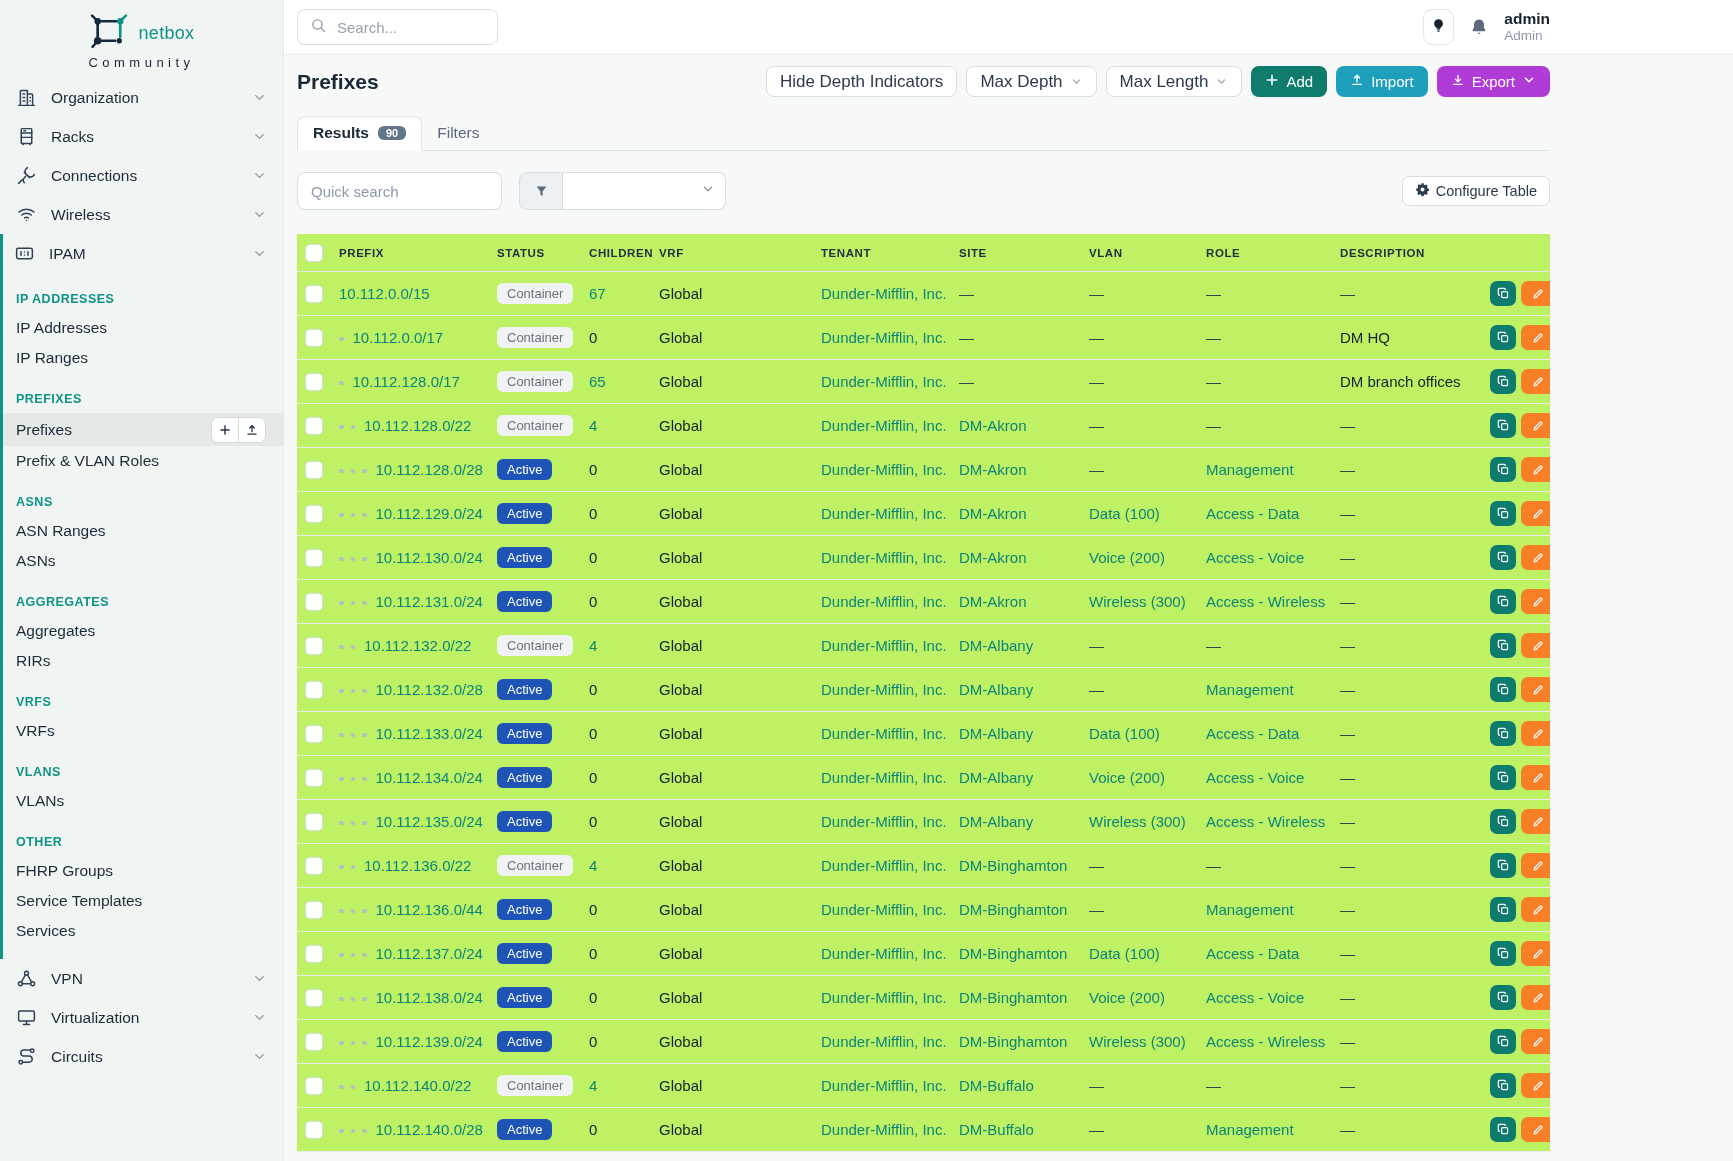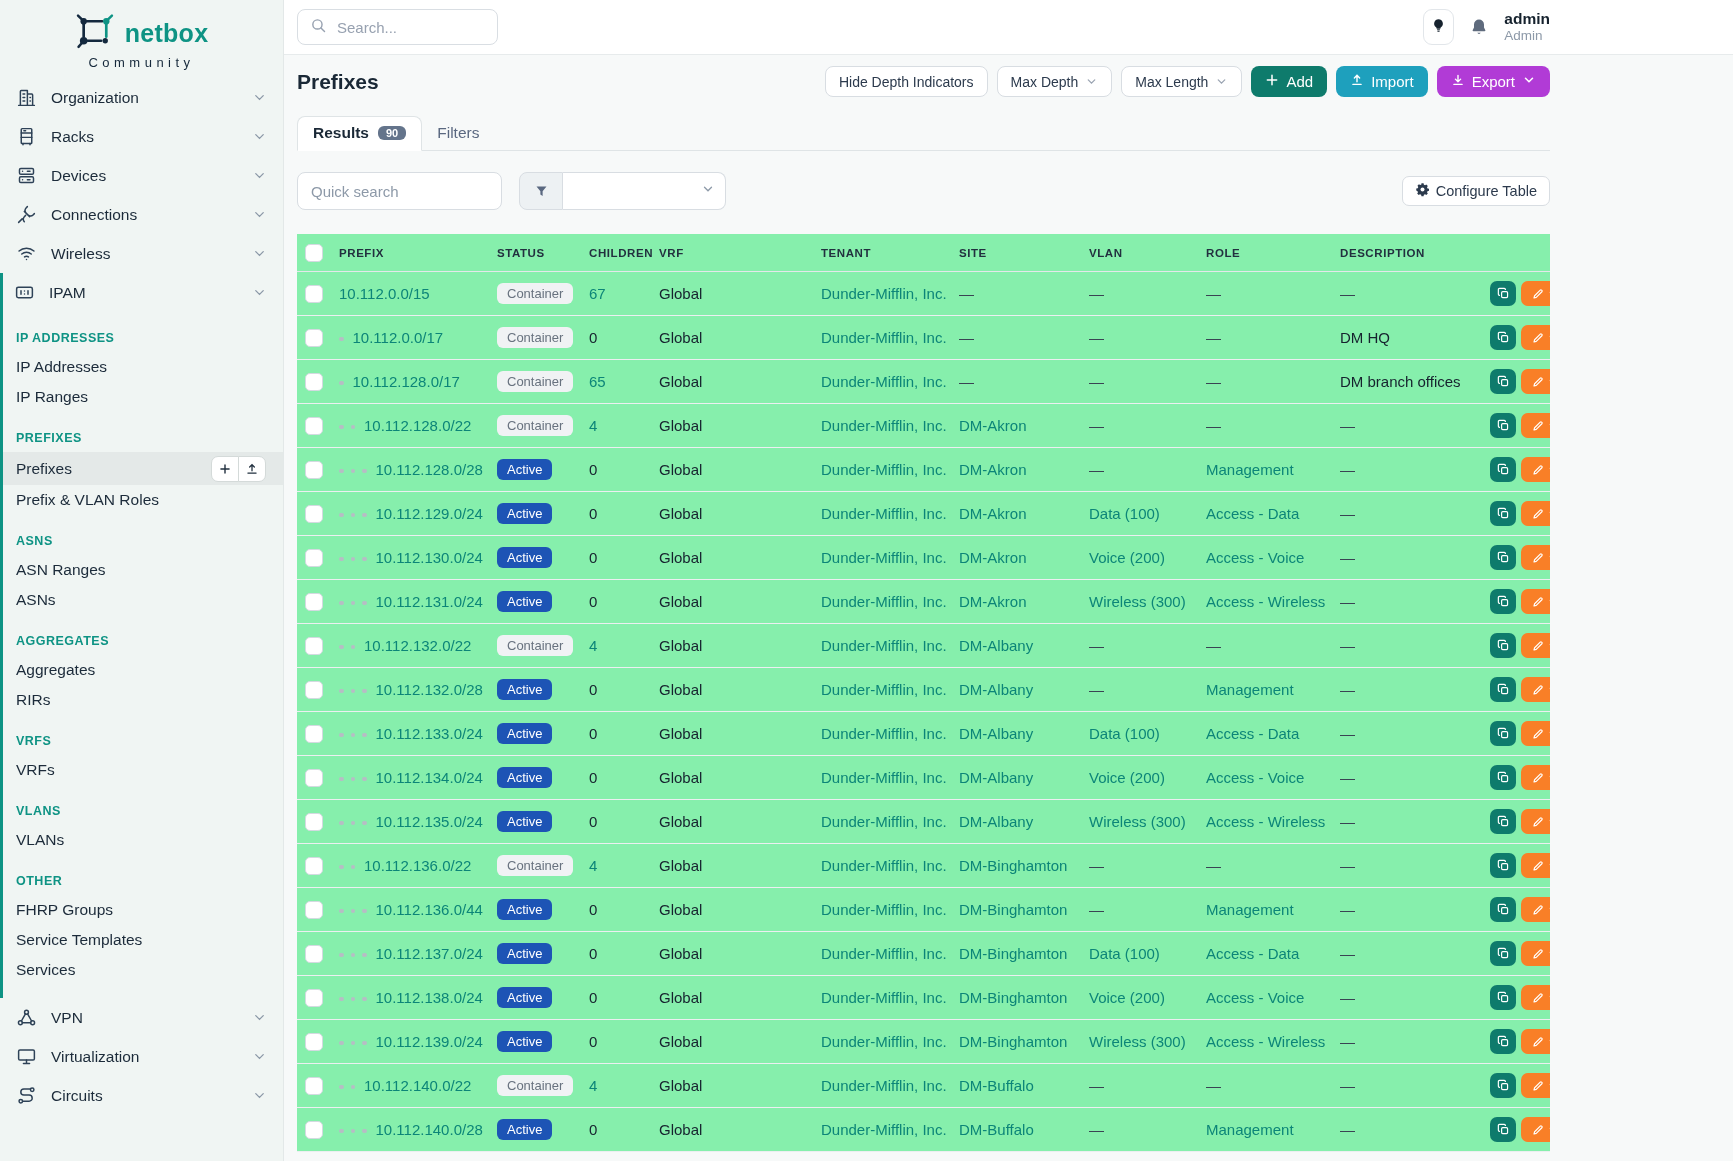--- a/index.html
+++ b/index.html
@@ -7,21 +7,21 @@
   :root{
     --teal:#0c8578; --brand:#0e9384; --blue:#1d54b5; --add:#0e7b6c; --import:#1ea0bd;
     --export:#b13bd6; --edit:#f97f27; --border:#d8dde2; --ink:#1c2b3a; --muted:#8d99a8;
   }
   .app{ display:flex; width:1733px; height:1161px; }
 
   
   .sidebar{ width:284px; min-width:284px; background:#f0f5f3; border-right:1px solid #e3e8e8; overflow:hidden; }
   .brand{ padding:13px 0 8px; text-align:center; }
   .brand-row{ display:flex; align-items:center; justify-content:center; gap:8px; }
-  .brand-name{ font-size:25px; font-weight:700; color:var(--brand); letter-spacing:.3px; }
+  .brand-name{ font-size:18px; font-weight:400; color:var(--brand); letter-spacing:.3px; }
   .brand-sub{ font-size:13px; letter-spacing:4.5px; color:#16293b; margin-top:1px; font-weight:500; }
   .nav-item{ display:flex; align-items:center; gap:14px; padding:0 16px; height:39px; font-size:15.5px; color:#1c2b3a; cursor:pointer; text-decoration:none; }
   .nav-icon{ width:21px; height:21px; color:#2e4257; display:flex; align-items:center; }
   .nav-icon svg{ width:21px; height:21px; }
   .nav-chev{ margin-left:auto; color:#8a97a6; display:flex; }
   .nav-chev svg{ width:15px; height:15px; }
   .ipam-block{ border-left:3px solid var(--brand); padding-bottom:13px; }
   .ipam-block .nav-item{ padding-left:11px; }
   .side-section{ margin-top:13px; }
   .side-header{ padding:0 13px; height:27px; line-height:27px; font-size:12.5px; font-weight:700; color:var(--brand); letter-spacing:.5px; }
@@ -48,21 +48,21 @@
   .bell{ color:#5f6b7d; display:flex; cursor:pointer; }
   .bell svg{ width:20px; height:20px; }
   .user{ line-height:1.15; cursor:pointer; }
   .user-name{ font-size:15.5px; font-weight:700; color:#16222e; }
   .user-role{ font-size:13.5px; color:#8d99a8; }
 
   .main{ flex:1; overflow:hidden; padding-top:11px; }
   .page-head{ display:flex; align-items:center; }
   .page-title{ font-size:21px; font-weight:700; color:#1a2836; }
   .page-actions{ margin-left:auto; display:flex; gap:9px; align-items:center; }
-  .btn{ display:inline-flex; align-items:center; gap:7px; height:31px; padding:0 13px; border-radius:8px; font-size:14px; font-family:inherit; cursor:pointer; border:1px solid transparent; }
+  .btn{ display:inline-flex; align-items:center; gap:7px; height:31px; padding:0 13px; border-radius:8px; font-size:17px; font-family:inherit; cursor:pointer; border:1px solid transparent; }
   .btn-outline{ background:#fff; border-color:#d8dde2; color:#2c3a4d; }
   .btn-outline .chev{ color:#9aa4b2; display:flex; }
   .chev svg{ width:13px; height:13px; }
   .btn-solid{ color:#fff; font-weight:500; font-size:15px; }
   .btn-add{ background:var(--add); }
   .btn-import{ background:var(--import); }
   .btn-export{ background:var(--export); }
   .btn-solid svg{ width:14px; height:14px; }
 
   .tabs{ display:flex; margin-top:19px; border-bottom:1px solid #dfe4e6; align-items:flex-end; }
@@ -74,21 +74,21 @@
   .quick-search{ width:205px; height:38px; border:1px solid #d8dde2; border-radius:8px; padding:0 13px; font-size:15px; font-family:inherit; outline:none; color:#1c2b3a; background:#fff; }
   .quick-search::placeholder{ color:#8d99a8; }
   .filter-group{ display:flex; margin-left:17px; height:38px; }
   .filter-addon{ width:44px; background:#edf1f3; border:1px solid #d8dde2; border-radius:8px 0 0 8px; display:flex; align-items:center; justify-content:center; color:#5a6880; }
   .filter-addon svg{ width:15px; height:15px; }
   .filter-select{ width:163px; background:#fff; border:1px solid #d8dde2; border-left:none; border-radius:0 8px 8px 0; display:flex; align-items:center; justify-content:flex-end; padding:0 10px; color:#8d99a8; cursor:pointer; }
   .filter-select svg{ width:14px; height:14px; }
   .btn-configure{ margin-left:auto; height:30px; font-size:14.5px; gap:6px; padding:0 12px; border-radius:7px; }
   .btn-configure svg{ width:15px; height:15px; }
 
-  .table-card{ margin-top:24px; background:#86efac; }
+  .table-card{ margin-top:24px; background:#bef264; }
   table{ width:100%; border-collapse:collapse; table-layout:fixed; }
   thead th{ font-size:11.5px; font-weight:700; letter-spacing:.05em; color:#22303f; text-align:left; padding:10px 8px 9px; border-bottom:1px solid #e4e8ea; }
   tbody td{ padding:0 8px; height:44px; border-bottom:1px solid #eceff1; font-size:15px; white-space:nowrap; overflow:hidden; }
   a.lnk{ color:var(--teal); text-decoration:none; cursor:pointer; }
   .dots{ display:inline-flex; gap:7px; margin-right:9px; vertical-align:middle; }
   .dot{ width:4.5px; height:4.5px; border-radius:50%; background:#b6bdc4; }
   .pill{ display:inline-block; padding:3px 10px; border-radius:6px; font-size:13px; }
   .pill-container{ background:#f0f2f4; color:#68727f; }
   .pill-active{ background:var(--blue); color:#fff; font-weight:500; }
   .plain{ color:#16222e; }
@@ -144,35 +144,20 @@
           </span>
         </a>
         <a class="nav-item">
           <span class="nav-icon">
             <svg viewBox="0 0 24 24" fill="none" stroke="currentColor" stroke-width="1.7" stroke-linecap="round" stroke-linejoin="round">
               <rect x="6" y="3" width="12" height="17" rx="1"></rect>
               <path d="M6 8h12M6 13h12M8 20v1.5M16 20v1.5M9 5.5h2"></path>
             </svg>
           </span>
           <span class="nav-label">Racks</span>
-          <span class="nav-chev">
-            <svg viewBox="0 0 24 24" fill="none" stroke="currentColor" stroke-width="2" stroke-linecap="round">
-              <path d="M6 9l6 6 6-6"></path>
-            </svg>
-          </span>
-        </a>
-        <a class="nav-item">
-          <span class="nav-icon">
-            <svg viewBox="0 0 24 24" fill="none" stroke="currentColor" stroke-width="1.7" stroke-linecap="round" stroke-linejoin="round">
-              <rect x="4" y="4" width="16" height="6.5" rx="1.5"></rect>
-              <rect x="4" y="13.5" width="16" height="6.5" rx="1.5"></rect>
-              <path d="M7.5 7.2h.01M7.5 16.8h.01M13 7.2h3M13 16.8h3"></path>
-            </svg>
-          </span>
-          <span class="nav-label">Devices</span>
           <span class="nav-chev">
             <svg viewBox="0 0 24 24" fill="none" stroke="currentColor" stroke-width="2" stroke-linecap="round">
               <path d="M6 9l6 6 6-6"></path>
             </svg>
           </span>
         </a>
         <a class="nav-item">
           <span class="nav-icon">
             <svg viewBox="0 0 24 24" fill="none" stroke="currentColor" stroke-width="1.7" stroke-linecap="round" stroke-linejoin="round">
               <path d="M9.5 8.5 15.5 14.5M13 3l-1.5 1.5a4 4 0 0 0 0 5.7l2.3 2.3a4 4 0 0 0 5.7 0L21 11M3 21l4-4M11 13l-1.5 1.5a4 4 0 0 0 0 5.7"></path>

